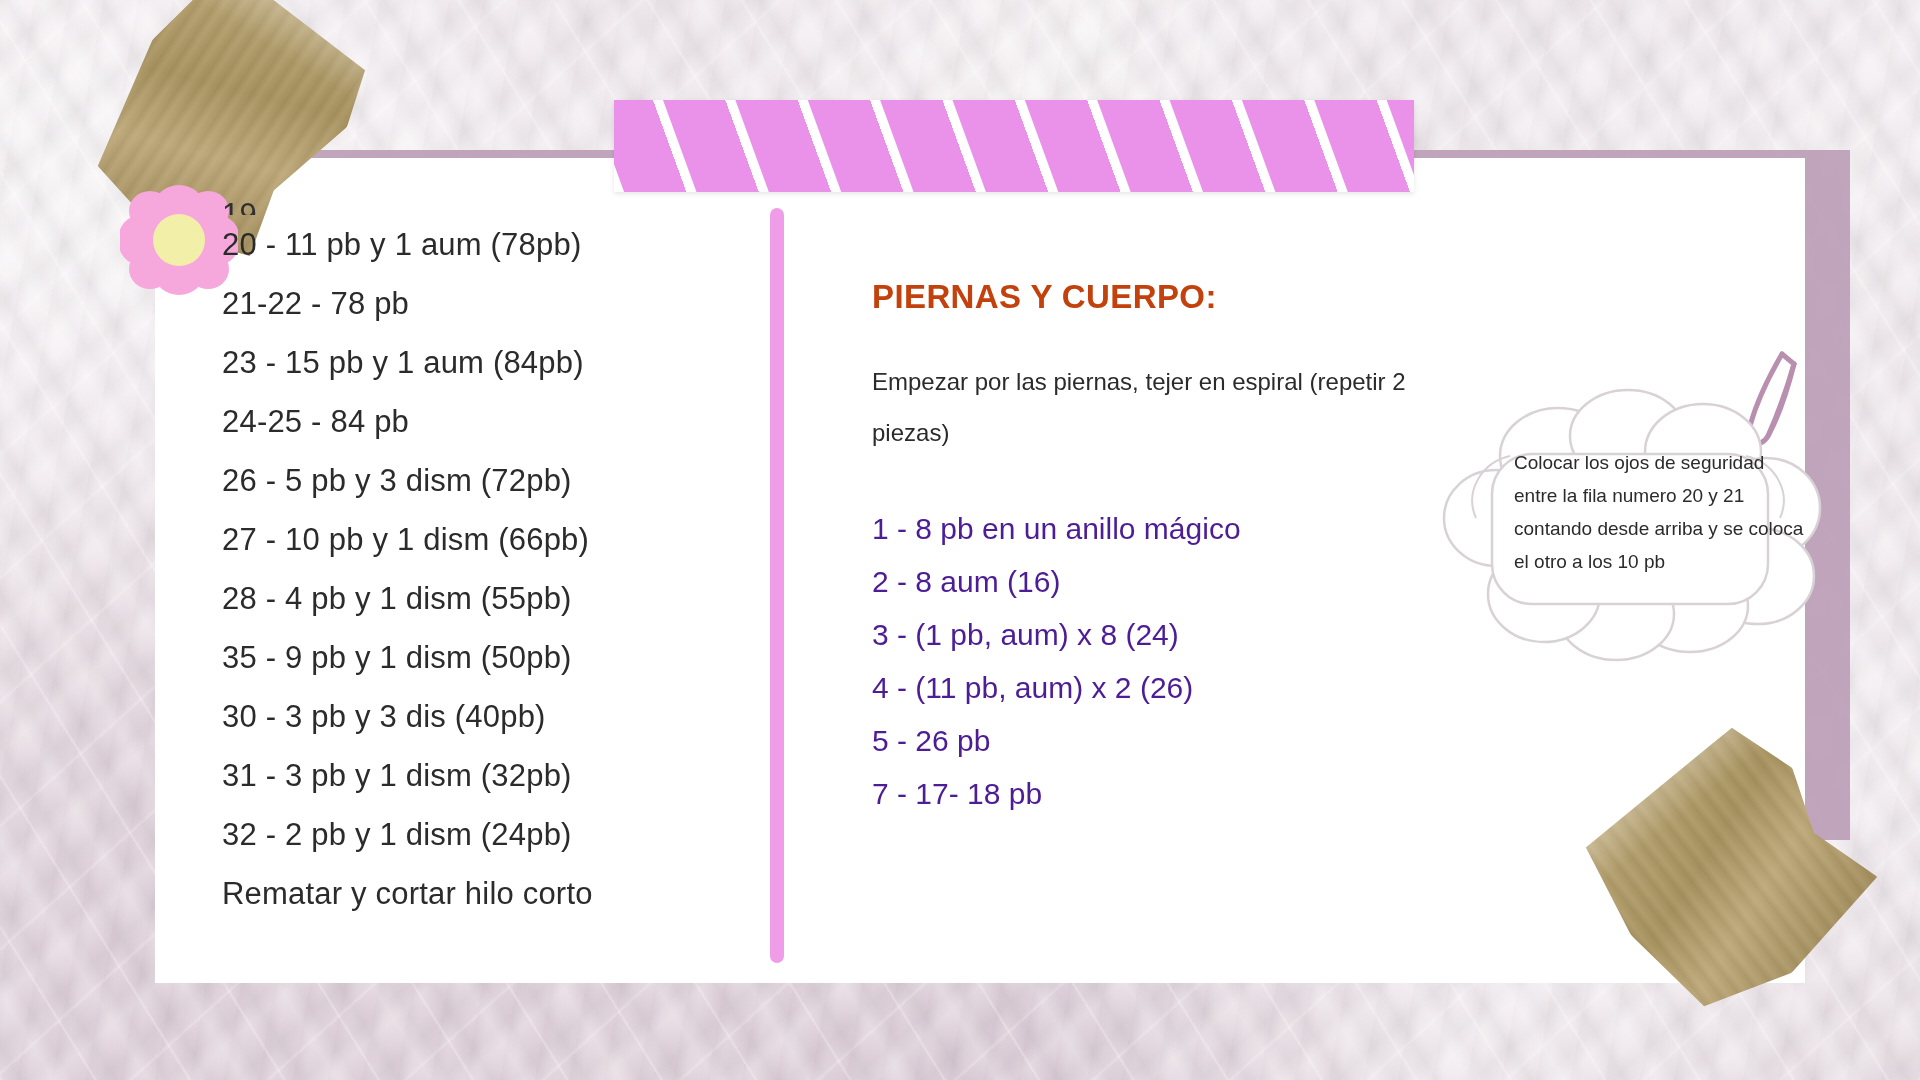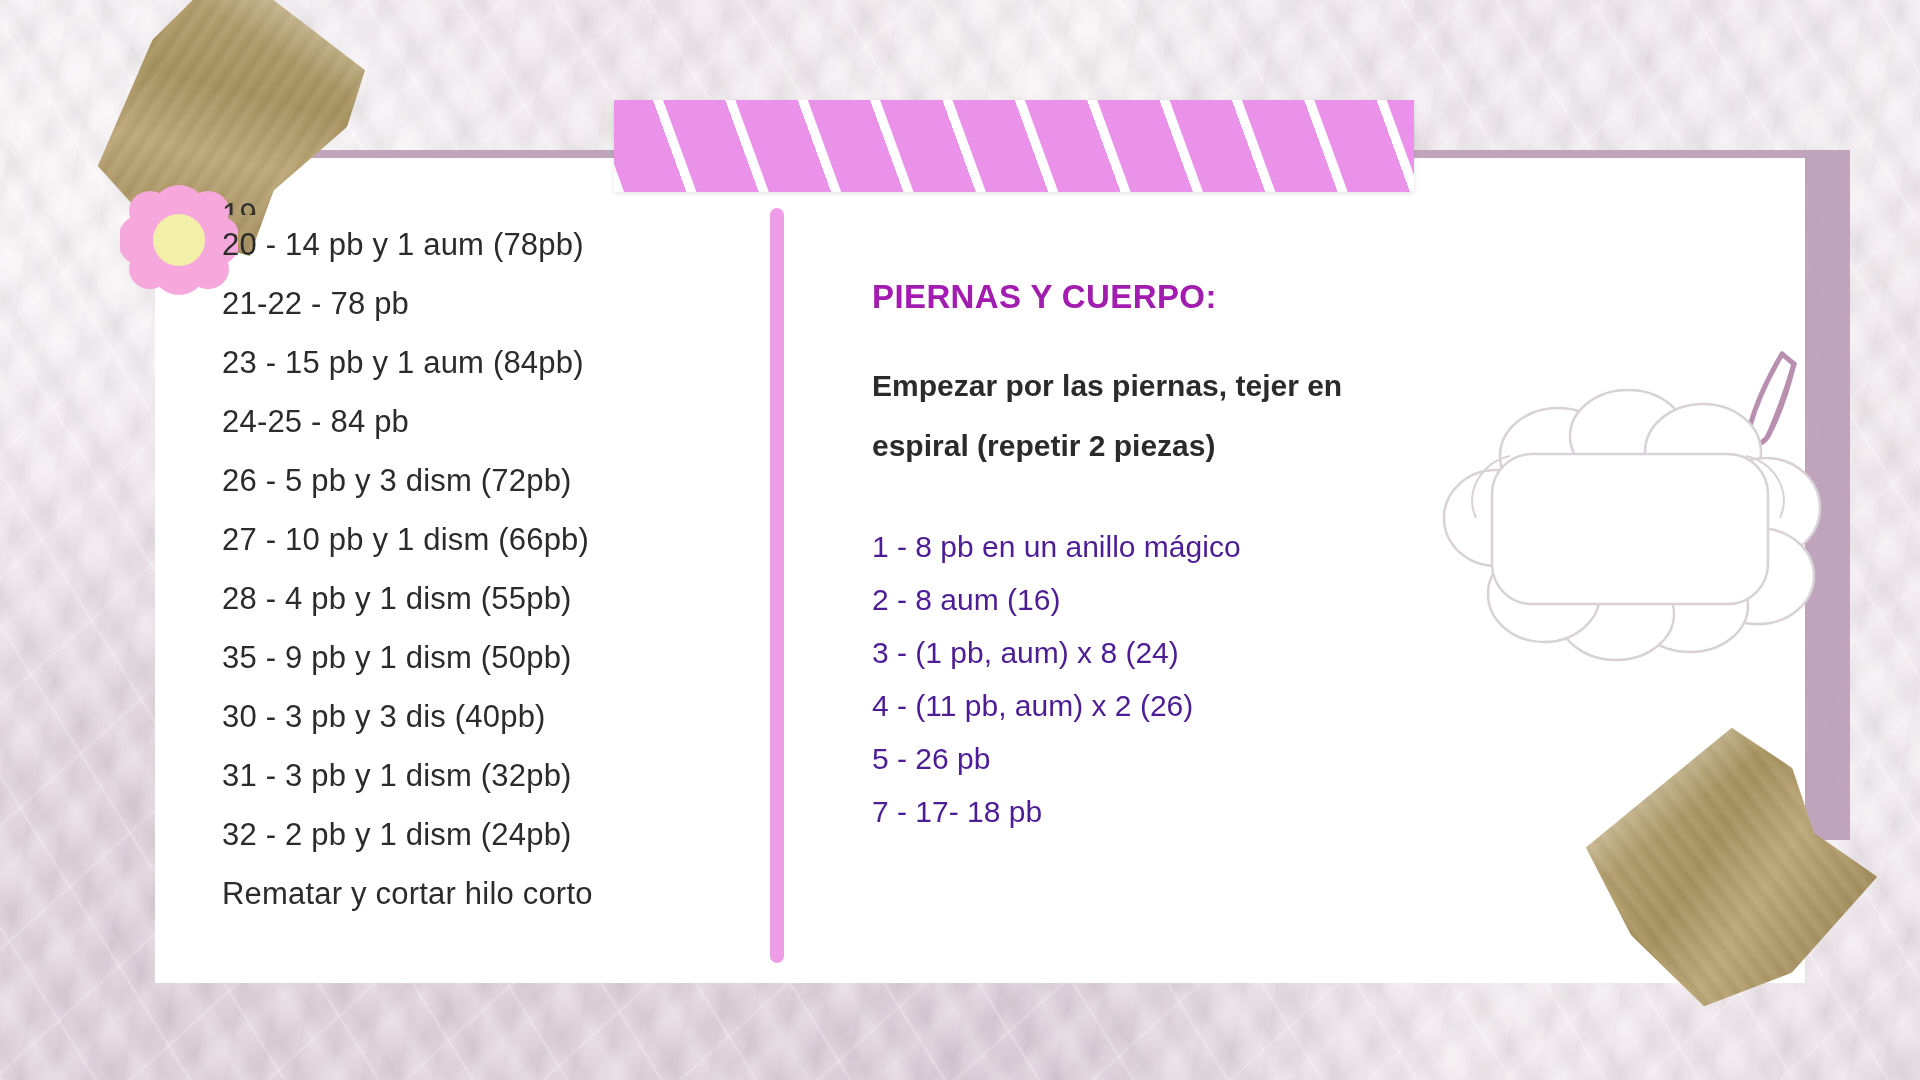--- a/index.html
+++ b/index.html
@@ -138,32 +138,31 @@
   }
 
   
   .col-right {
     position: absolute;
     left: 872px;
     top: 278px;
     width: 560px;
   }
   .section-title {
-    color: #a21caf;
+    color: #c2410c;
     font-size: 33px;
     font-weight: bold;
     letter-spacing: 0.4px;
     margin: 0 0 40px 0;
   }
   .intro {
     color: #2b2b2b;
-    font-size: 30px;
-    line-height: 60px;
+    font-size: 24px;
+    line-height: 51px;
     margin: 0 0 44px 0;
-    font-weight: bold;
   }
   .steps {
     color: #4c1d95;
     font-size: 30px;
     line-height: 53px;
   }
   .steps .row-line { white-space: nowrap; }
 
   
   .cloud-note {
@@ -217,21 +216,21 @@
       <ellipse cx="88" cy="84" rx="21" ry="20"></ellipse>
     </g>
     <circle cx="59" cy="55" r="26" fill="#f2efa8"></circle>
   </svg>
 </div>
 
 <div class="divider"></div>
 
 <div class="col-left">
   <div class="clipped-top">19 - .</div>
-  <div class="row-line">20 - 14 pb y 1 aum (78pb)</div>
+  <div class="row-line">20 - 11 pb y 1 aum (78pb)</div>
   <div class="row-line">21-22 - 78 pb</div>
   <div class="row-line">23 - 15 pb y 1 aum (84pb)</div>
   <div class="row-line">24-25 - 84 pb</div>
   <div class="row-line">26 - 5 pb y 3 dism (72pb)</div>
   <div class="row-line">27 - 10 pb y 1 dism (66pb)</div>
   <div class="row-line">28 - 4 pb y 1 dism (55pb)</div>
   <div class="row-line">35 - 9 pb y 1 dism (50pb)</div>
   <div class="row-line">30 - 3 pb y 3 dis (40pb)</div>
   <div class="row-line">31 - 3 pb y 1 dism (32pb)</div>
   <div class="row-line">32 - 2 pb y 1 dism (24pb)</div>
@@ -271,13 +270,14 @@
       <ellipse cx="272" cy="238" rx="58" ry="46"></ellipse>
       <ellipse cx="198" cy="246" rx="58" ry="46"></ellipse>
       <ellipse cx="126" cy="226" rx="56" ry="48"></ellipse>
       <rect x="74" y="86" width="276" height="150" rx="40"></rect>
     </g>
     <g fill="none" stroke="#d8d1d6" stroke-width="2">
       <path d="M58 150 a50 46 0 0 1 34 -62"></path>
       <path d="M362 150 a50 46 0 0 0 -34 -62"></path>
     </g>
   </svg>
+  <div class="cloud-text">Colocar los ojos de seguridad entre la fila numero 20 y 21 contando desde arriba y se coloca el otro a los 10 pb</div>
 </div>
 
 </body></html>

